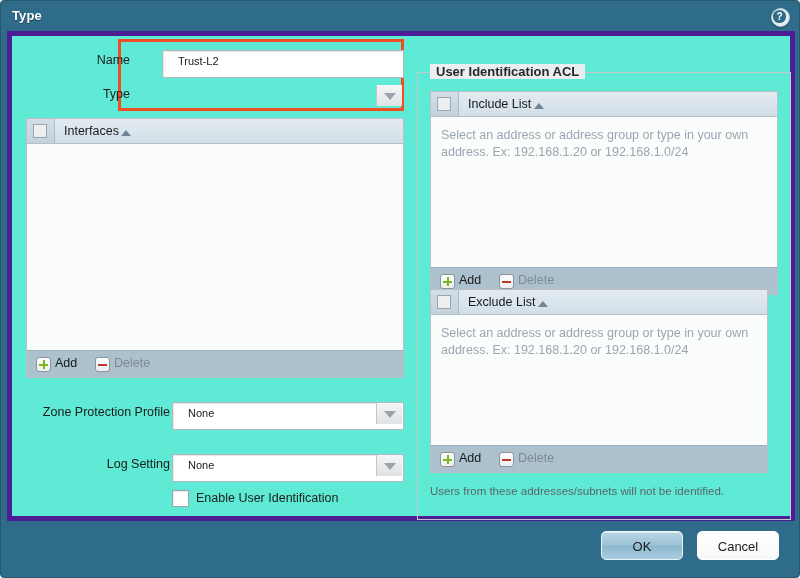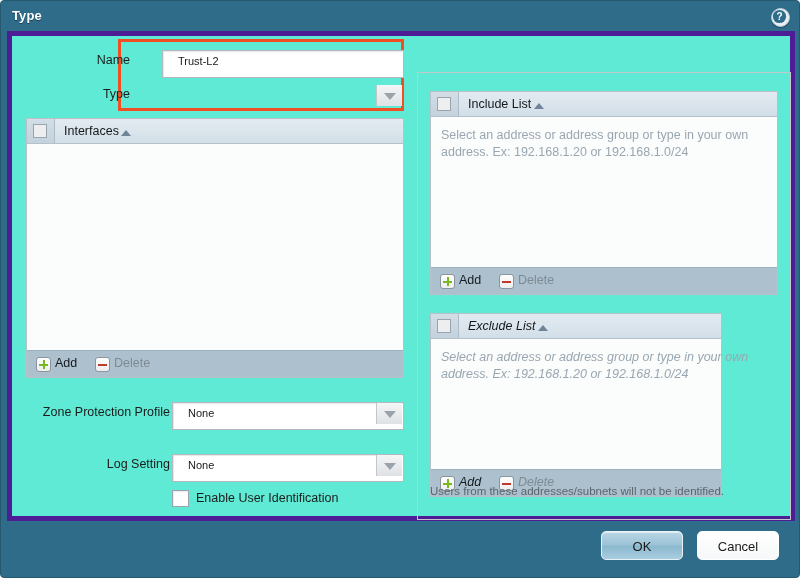--- a/index.html
+++ b/index.html
@@ -370,20 +370,21 @@
         </div>
       </div>
 
       <div class="cb-row" style="left:160px; top:454px;">
         <span class="cb-box"></span>
         <span class="cb-label">Enable User Identification</span>
       </div>
     </div>
 
     <div class="fieldset">
+      <div class="fieldset-legend">User Identification ACL</div>
 
       <div class="table-widget" style="left:12px; top:18px; width:348px; height:204px;">
         <div class="table-header">
           <div class="th-checkcell">
             <span class="hdr-checkbox"></span>
           </div>
           <div class="th-label">Include List</div>
           <span class="sort-arrow" style="left:103px;"></span>
         </div>
         <div class="table-body-note" style="left:10px; top:35px; width:320px;">Select an address or address group or type in your own
@@ -398,21 +399,21 @@
           </div>
           <div class="action-btn disabled" style="left:68px;">
             <span class="ico-sq">
               <span class="bar-h" style="background:#c0392b;"></span>
             </span>
             <span class="action-text">Delete</span>
           </div>
         </div>
       </div>
 
-      <div class="table-widget" style="left:12px; top:240px; width:292px; height:184px;font-style:italic;">
+      <div class="table-widget" style="left:12px; top:216px; width:338px; height:184px;">
         <div class="table-header">
           <div class="th-checkcell">
             <span class="hdr-checkbox"></span>
           </div>
           <div class="th-label">Exclude List</div>
           <span class="sort-arrow" style="left:107px;"></span>
         </div>
         <div class="table-body-note" style="left:10px; top:35px; width:320px;">Select an address or address group or type in your own
 address. Ex: 192.168.1.20 or 192.168.1.0/24</div>
         <div class="table-footer">

